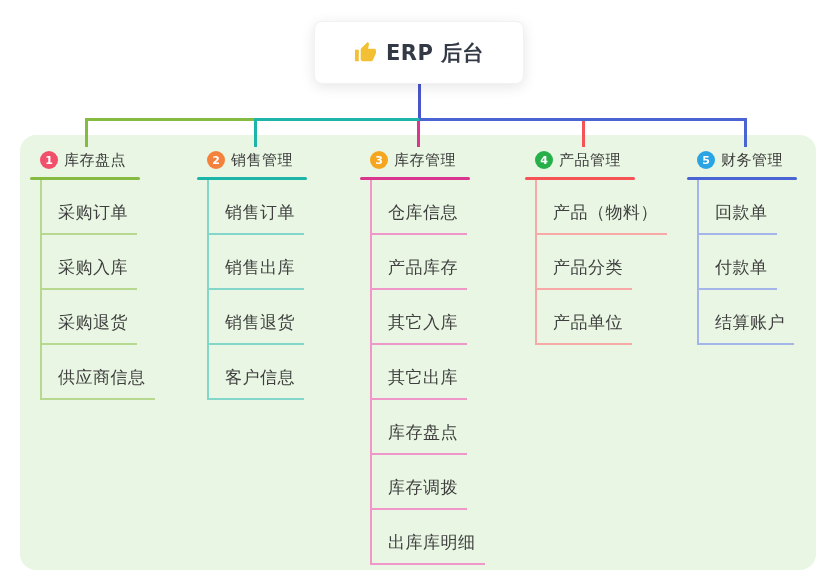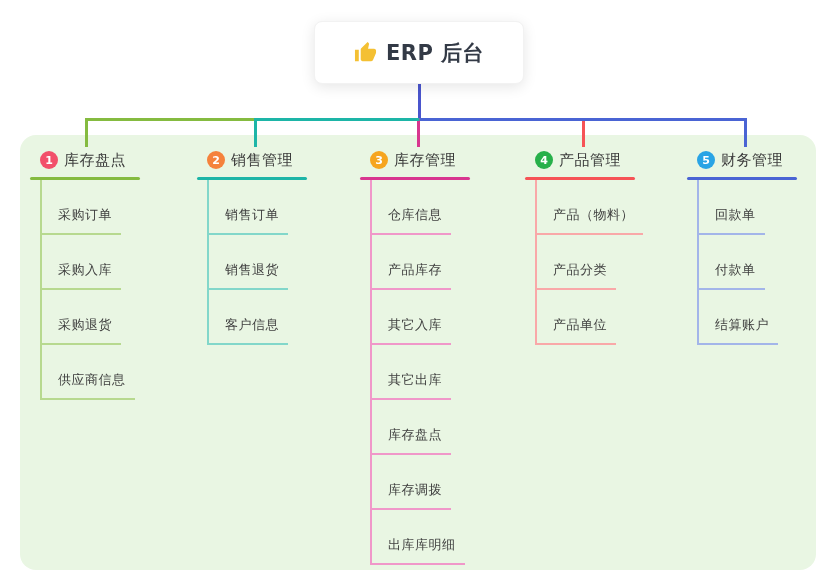--- a/index.html
+++ b/index.html
@@ -21,21 +21,21 @@
   .branch-head{display:flex;align-items:center;gap:6px;padding-left:10px;height:22px;}
   .badge{width:18px;height:18px;border-radius:50%;color:#fff;font-size:11px;font-weight:bold;
     display:flex;align-items:center;justify-content:center;flex:0 0 auto;line-height:1;}
   .branch-label{font-size:15px;color:#3b3b3b;white-space:nowrap;letter-spacing:.5px;}
   .branch-underline{width:110px;height:3px;margin-top:6px;border-radius:2px;}
   .children{position:relative;}
   .vline{position:absolute;left:10px;top:0;bottom:0;width:2px;}
   .child{height:55px;display:flex;align-items:flex-end;}
   .child:first-child{height:51px;}
   .child-label{margin-left:10px;padding:0 9px 9px 18px;border-bottom:2px solid #ccc;
-    font-size:13px;color:#3f3f3f;white-space:nowrap;letter-spacing:.5px;}
+    font-size:17px;color:#3f3f3f;white-space:nowrap;letter-spacing:.5px;}
 </style>
 </head>
 <body style="background: rgb(255, 255, 255);">
 
 <div id="canvas">
 
   <div id="panel" style="background: rgb(233, 246, 227);"></div>
 
   <svg id="connectors" width="839" height="588" viewBox="0 0 839 588">
       <polyline points="419.5,84 419.5,121" stroke="#4a55cd" stroke-width="3" fill="none"></polyline>
@@ -80,20 +80,23 @@
   <div class="branch" style="left: 197px;">
     <div class="branch-head">
       <span class="badge" style="background: rgb(245, 130, 60);">2</span>
       <span class="branch-label">销售管理</span>
     </div>
     <div class="branch-underline" style="background: rgb(29, 181, 167);"></div>
     <div class="children">
       <div class="vline" style="background: rgb(130, 215, 202);"></div>
     <div class="child">
             <span class="child-label" style="border-bottom-color: rgb(130, 215, 202);">销售订单</span>
+          </div>
+          <div class="child">
+            <span class="child-label" style="border-bottom-color: rgb(130, 215, 202);">销售出库</span>
           </div>
           <div class="child">
             <span class="child-label" style="border-bottom-color: rgb(130, 215, 202);">销售退货</span>
           </div>
           <div class="child">
             <span class="child-label" style="border-bottom-color: rgb(130, 215, 202);">客户信息</span>
           </div>
         </div>
   </div>
 

